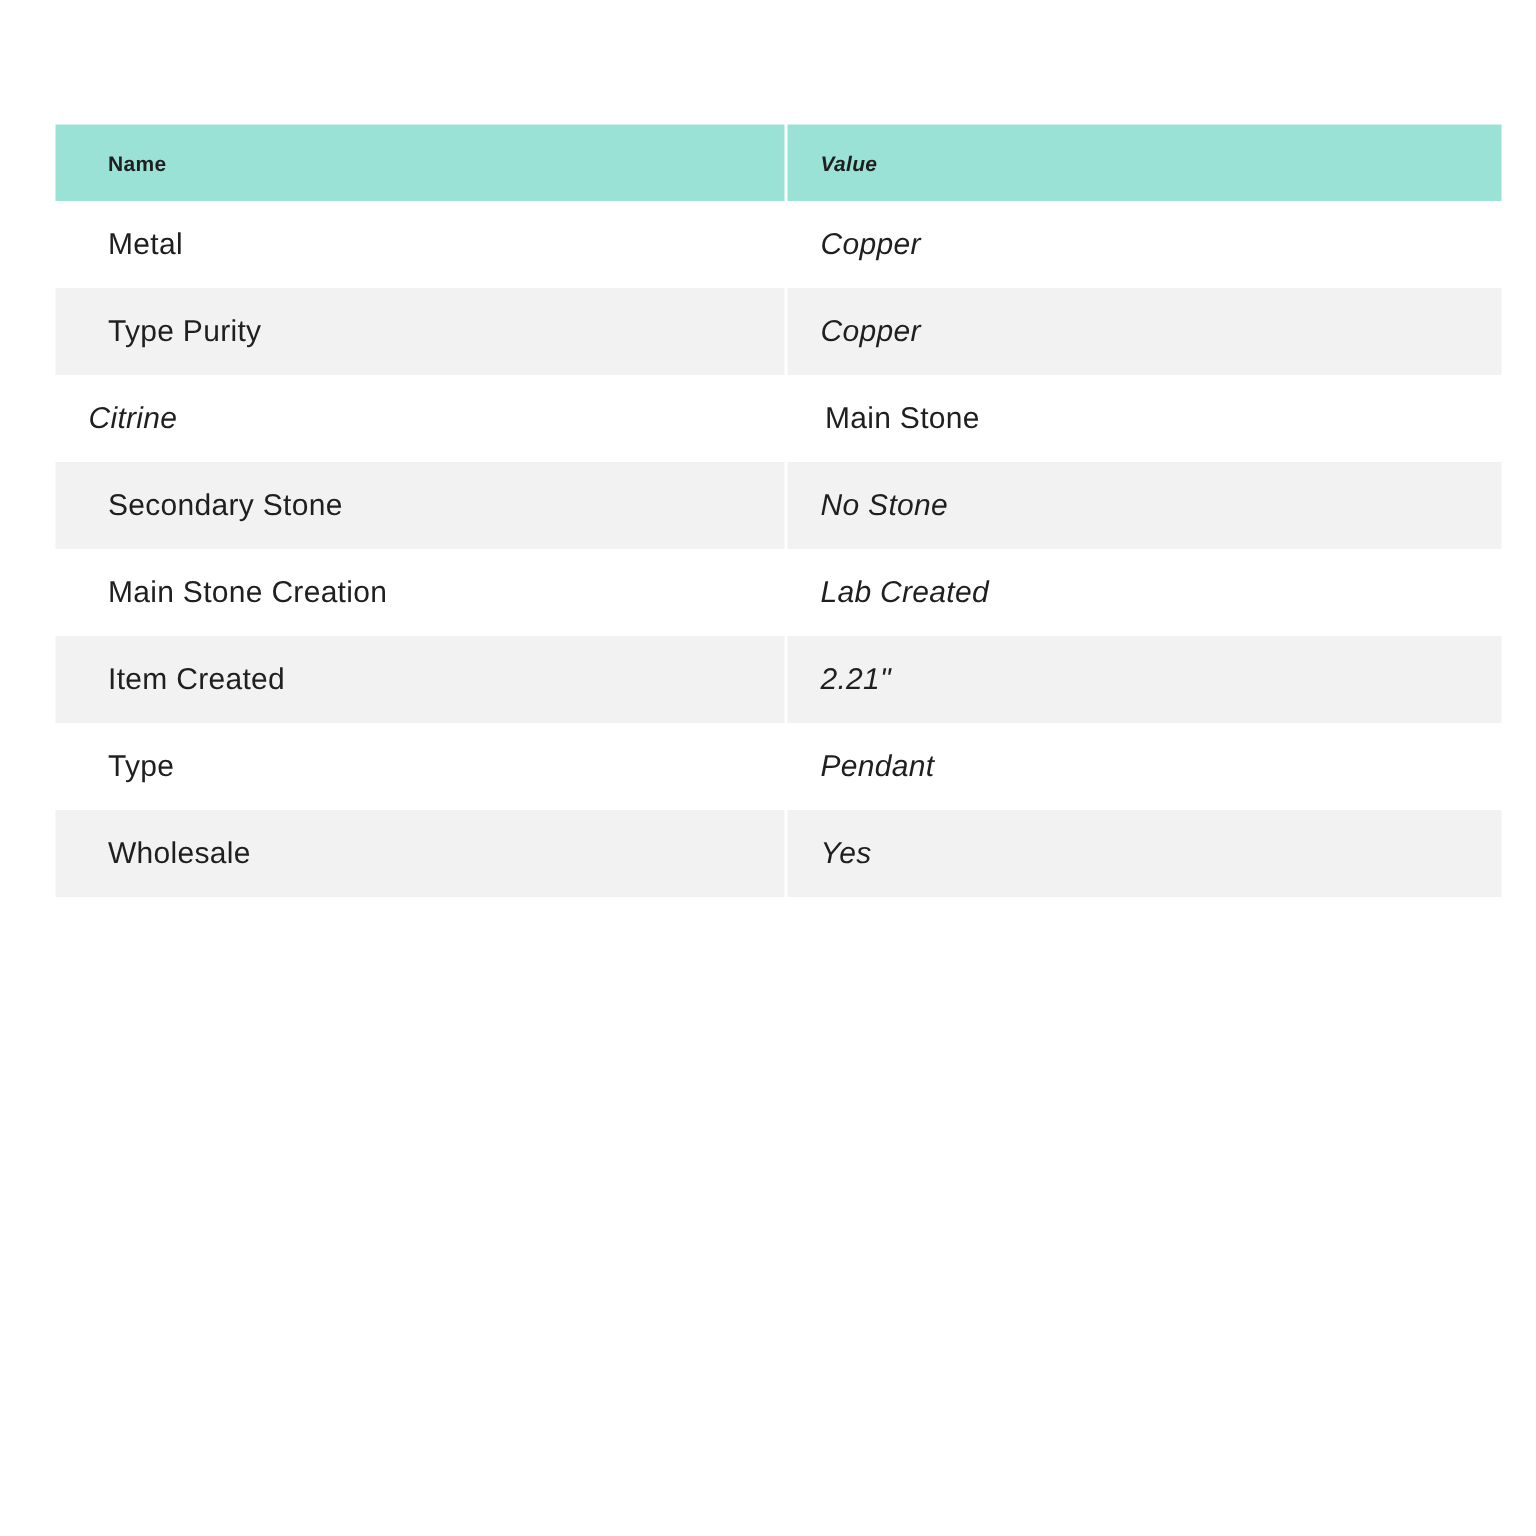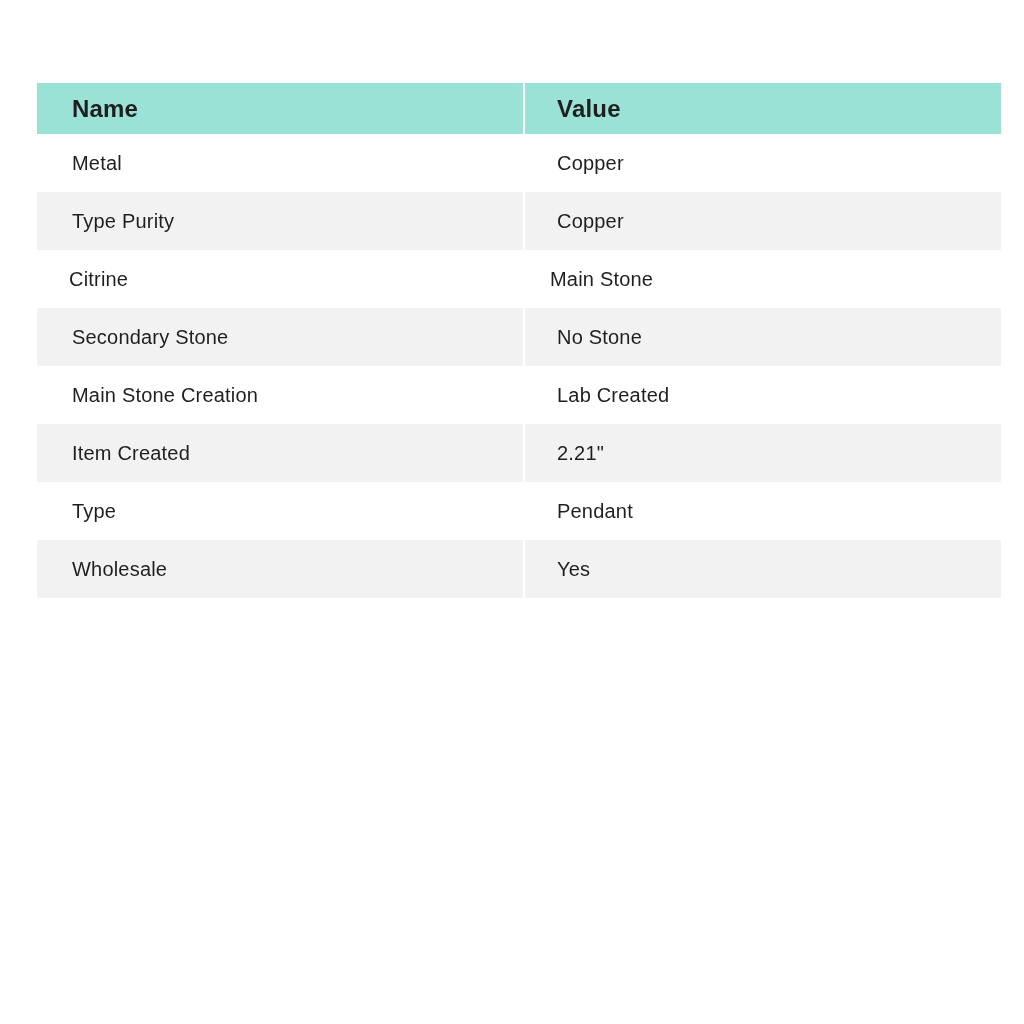--- a/index.html
+++ b/index.html
@@ -23,26 +23,26 @@
   }
   .cell {
     display: flex;
     align-items: center;
     font-size: 20px;
     letter-spacing: 0.2px;
     overflow: hidden;
     white-space: nowrap;
   }
   .cell.name  { width: 486px; padding-left: 35px; }
-  .cell.value { flex: 1;      padding-left: 32px; }
+  .cell.value { flex: 1;      padding-left: 22px; font-style: italic; }
   .header-row { height: 51px; }
   .header-row .cell {
     background: var(--header-bg, #9be2d6);
     font-weight: 700;
-    font-size: 24px;
+    font-size: 14px;
   }
   .data-row { height: 58px; }
   .data-row .cell { background: var(--row-bg, #ffffff); }
   .data-row.alt .cell { background: var(--row-alt-bg, #f2f2f2); }
 </style>
 </head>
 <body>
 
 <div class="spec-table">
 

